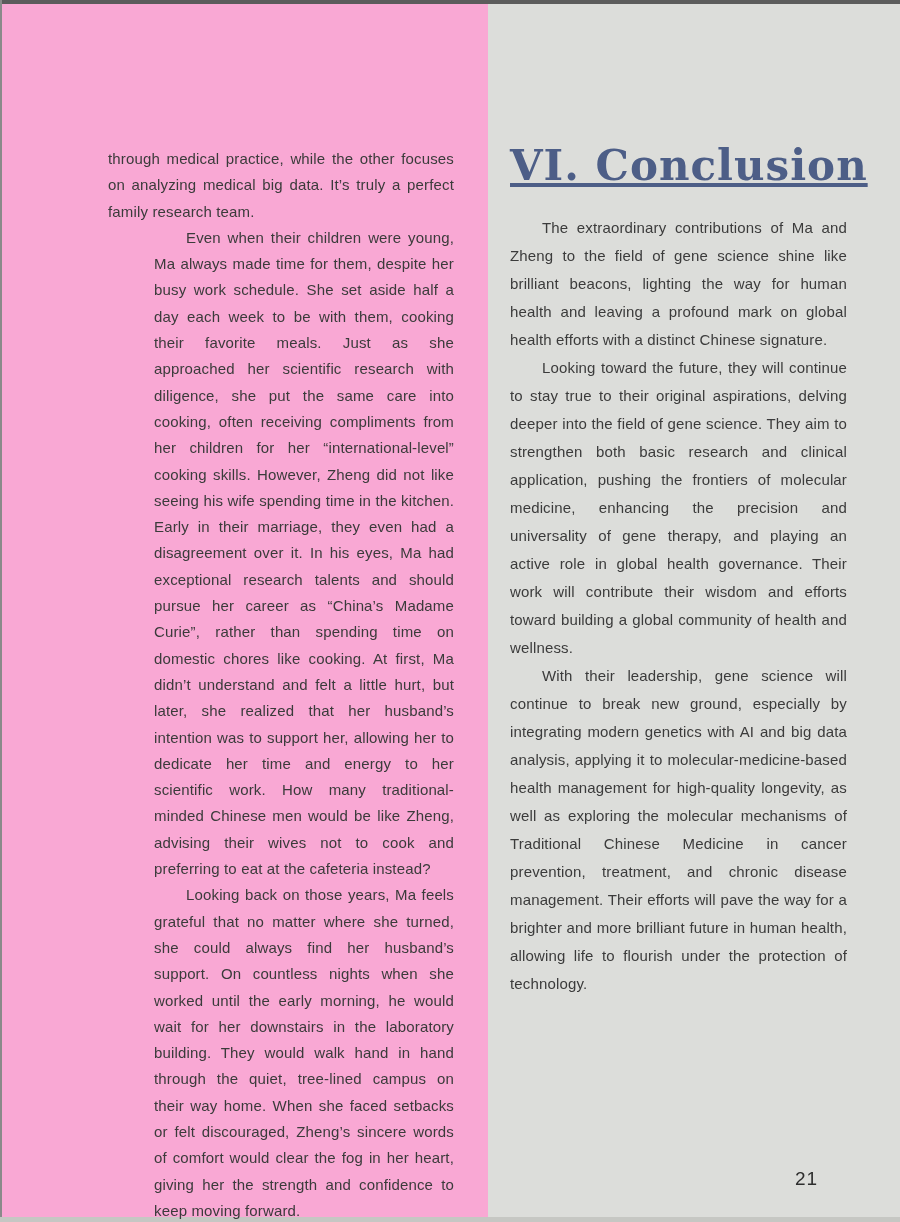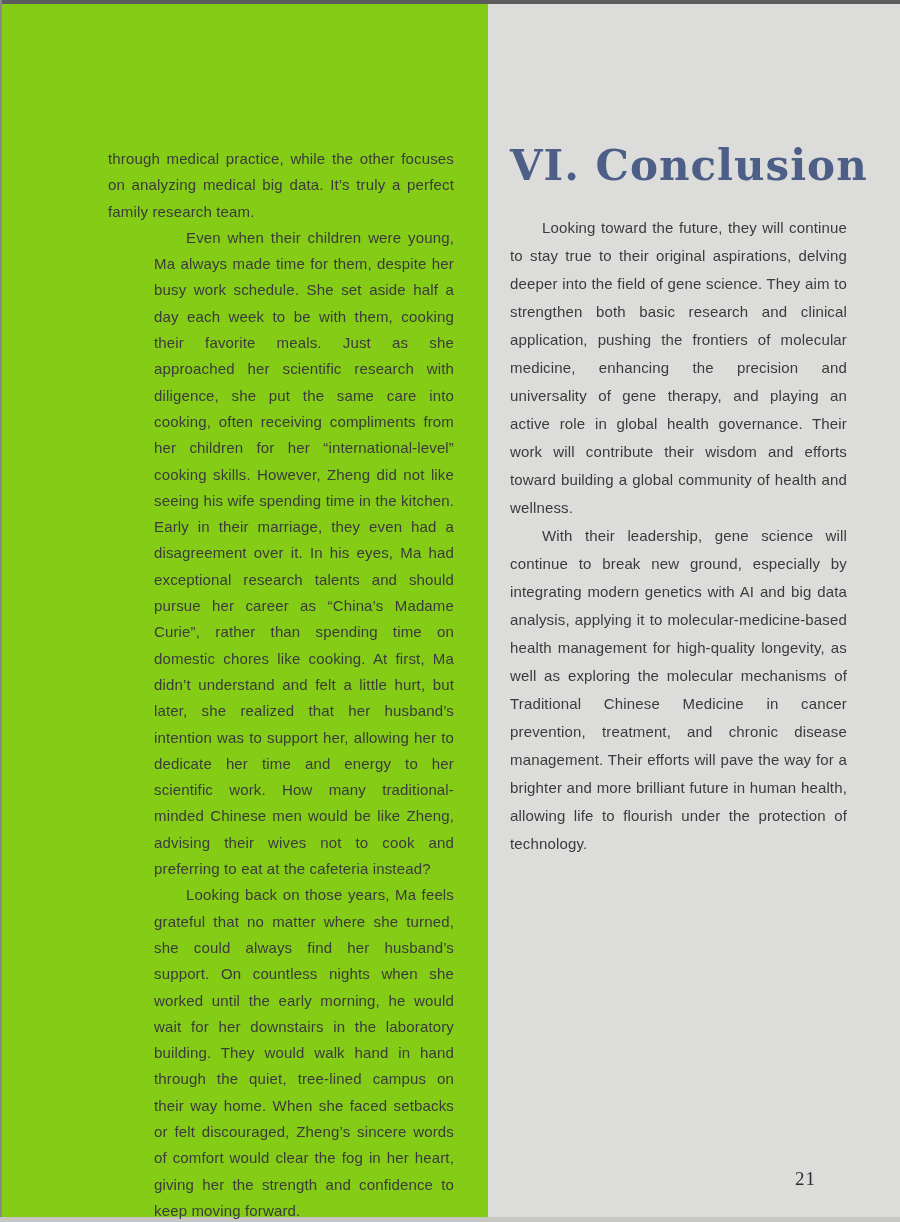--- a/index.html
+++ b/index.html
@@ -1,19 +1,19 @@
 <!DOCTYPE html>
 <html><head>
 <meta charset="utf-8">
 <style>
   html,body{margin:0;padding:0;background:#ffffff;}
   .page{
     position:relative;
     width:900px;height:1222px;
-    background:#84cc16;
+    background:#f9a8d4;
     overflow:hidden;
     font-family:"Liberation Sans", sans-serif;
   }
   .edge-top{
     position:absolute;top:0;left:0;width:900px;height:4px;
     background:#5c5c5c;
   }
   .edge-left{
     position:absolute;top:0;left:0;width:2px;height:1222px;
     background:#8a8a8a;
@@ -46,46 +46,47 @@
     margin:0 0 22px 0;
     font-family:"DejaVu Serif", "Liberation Serif", serif;
     font-weight:bold;
     font-size:42px;
     line-height:52px;
     color:#4d5e87;
     text-align:left;
     letter-spacing:1px;
     white-space:nowrap;
     text-indent:0;
+    text-decoration:underline;
   }
   .right-column p{margin:0;text-indent:32px;}
   .page-number{
     position:absolute;left:795px;top:1168px;
     color:#2e2e2e;font-size:19px;line-height:22px;
     letter-spacing:1px;
-    font-family:Liberation Serif, serif;
   }
 </style>
 </head>
 <body>
 
 <div class="page">
 
   <div class="gray-panel"></div>
   <div class="edge-top"></div>
   <div class="edge-left"></div>
   <div class="edge-bottom"></div>
 
   <div class="left-column">
     <p>through medical practice, while the other focuses on analyzing medical big data. It’s truly a perfect family research team.</p>
     <p class="indent">Even when their children were young, Ma always made time for them, despite her busy work schedule. She set aside half a day each week to be with them, cooking their favorite meals. Just as she approached her scientific research with diligence, she put the same care into cooking, often receiving compliments from her children for her “international-level” cooking skills. However, Zheng did not like seeing his wife spending time in the kitchen. Early in their marriage, they even had a disagreement over it. In his eyes, Ma had exceptional research talents and should pursue her career as “China’s Madame Curie”, rather than spending time on domestic chores like cooking. At first, Ma didn’t understand and felt a little hurt, but later, she realized that her husband’s intention was to support her, allowing her to dedicate her time and energy to her scientific work. How many traditional-minded Chinese men would be like Zheng, advising their wives not to cook and preferring to eat at the cafeteria instead?</p>
     <p class="indent">Looking back on those years, Ma feels grateful that no matter where she turned, she could always find her husband’s support. On countless nights when she worked until the early morning, he would wait for her downstairs in the laboratory building. They would walk hand in hand through the quiet, tree-lined campus on their way home. When she faced setbacks or felt discouraged, Zheng’s sincere words of comfort would clear the fog in her heart, giving her the strength and confidence to keep moving forward.</p>
   </div>
 
   <div class="right-column">
     <h1>VI. Conclusion</h1>
+    <p>The extraordinary contributions of Ma and Zheng to the field of gene science shine like brilliant beacons, lighting the way for human health and leaving a profound mark on global health efforts with a distinct Chinese signature.</p>
     <p>Looking toward the future, they will continue to stay true to their original aspirations, delving deeper into the field of gene science. They aim to strengthen both basic research and clinical application, pushing the frontiers of molecular medicine, enhancing the precision and universality of gene therapy, and playing an active role in global health governance. Their work will contribute their wisdom and efforts toward building a global community of health and wellness.</p>
     <p>With their leadership, gene science will continue to break new ground, especially by integrating modern genetics with AI and big data analysis, applying it to molecular-medicine-based health management for high-quality longevity, as well as exploring the molecular mechanisms of Traditional Chinese Medicine in cancer prevention, treatment, and chronic disease management. Their efforts will pave the way for a brighter and more brilliant future in human health, allowing life to flourish under the protection of technology.</p>
   </div>
 
   <div class="page-number">21</div>
 
 </div>
 
 </body></html>

